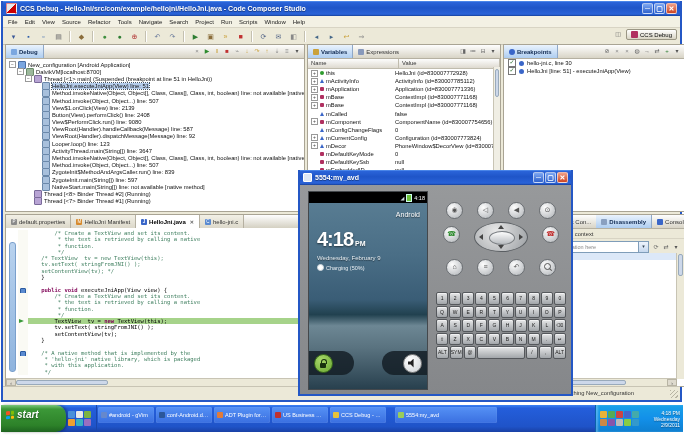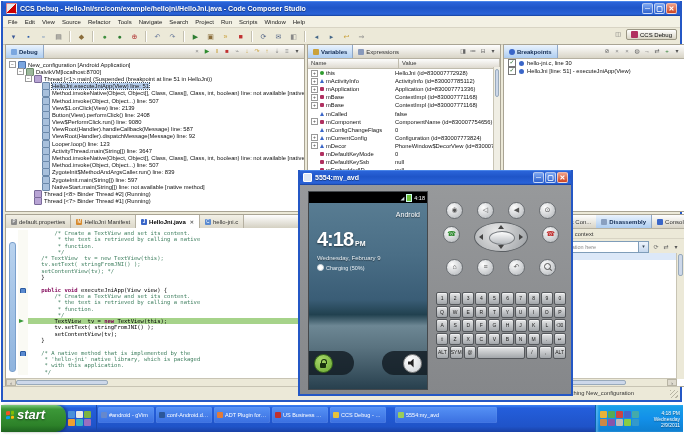--- a/index.html
+++ b/index.html
@@ -156,21 +156,21 @@
   .krow{display:flex;gap:1px;margin-top:1px}
   .key{flex:1;height:12.5px;border-radius:2px;border:1px solid #55585c;box-sizing:border-box;
     background:linear-gradient(#e6e7e8,#a2a6aa);box-shadow:inset 0 1px 0 #fff8;
     font-size:5px;line-height:11px;text-align:center;color:#1a1a1a;overflow:hidden}
   .key.space{flex:4.2}
   
   #taskbar{position:absolute;left:1px;right:1px;top:405px;height:27px;
     background:linear-gradient(180deg,#3a81f3 0%,#245edb 12%,#1f53c8 80%,#1941a5 100%);display:flex;align-items:stretch}
   #startbtn{width:52px;border-radius:0 10px 10px 0;display:flex;align-items:center;gap:3px;padding:0 8px 8px 5px;
     background:linear-gradient(180deg,#7bc77b 0%,#3c9838 15%,#2d8229 75%,#1e6420 100%);
-    color:#fff;font-weight:bold;font-style:italic;font-size:13px;text-shadow:0 1px 2px #0008;box-shadow:2px 0 3px #0005}
+    color:#fff;font-weight:bold;font-style:italic;font-size:10px;text-shadow:0 1px 2px #0008;box-shadow:2px 0 3px #0005}
   .flag{width:8px;height:8px;display:grid;grid-template-columns:3.5px 3.5px;grid-template-rows:3.5px 3.5px;gap:1px;transform:skewY(-5deg)}
   .flag i{border-radius:1px}
   #ql{width:26px;display:flex;flex-wrap:wrap;align-content:center;gap:1px;padding:0 2px;border-right:1px solid #1a46aa}
   .qli{width:7px;height:7px;border-radius:1px}
   .tbtn{width:50px;margin:2px 1px 0 1px;height:16px;border-radius:2px;display:flex;align-items:center;gap:2px;padding:0 3px;
     background:linear-gradient(#5591f5,#3a6fe0);box-shadow:inset 0 0 1px #fff6;color:#fff;font-size:5.5px;
     white-space:nowrap;overflow:hidden}
   .tbtn span{overflow:hidden;text-overflow:ellipsis}
   .tbtn .chip{flex:none;width:6px;height:6px}
   .tbtn.avd{width:96px;margin-left:8px}

